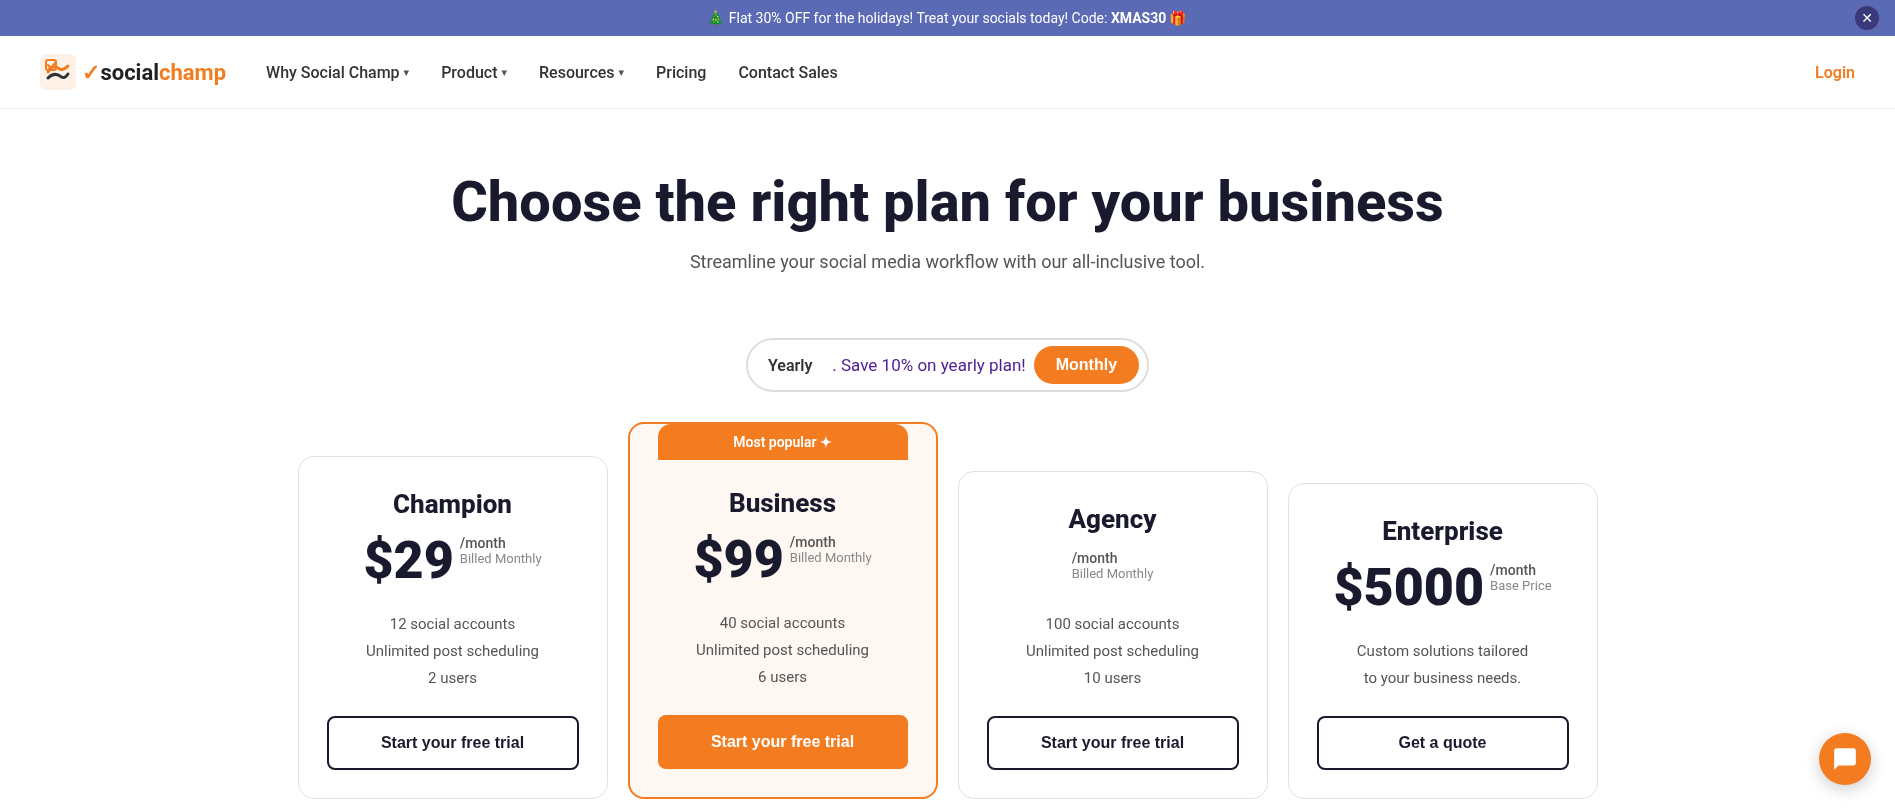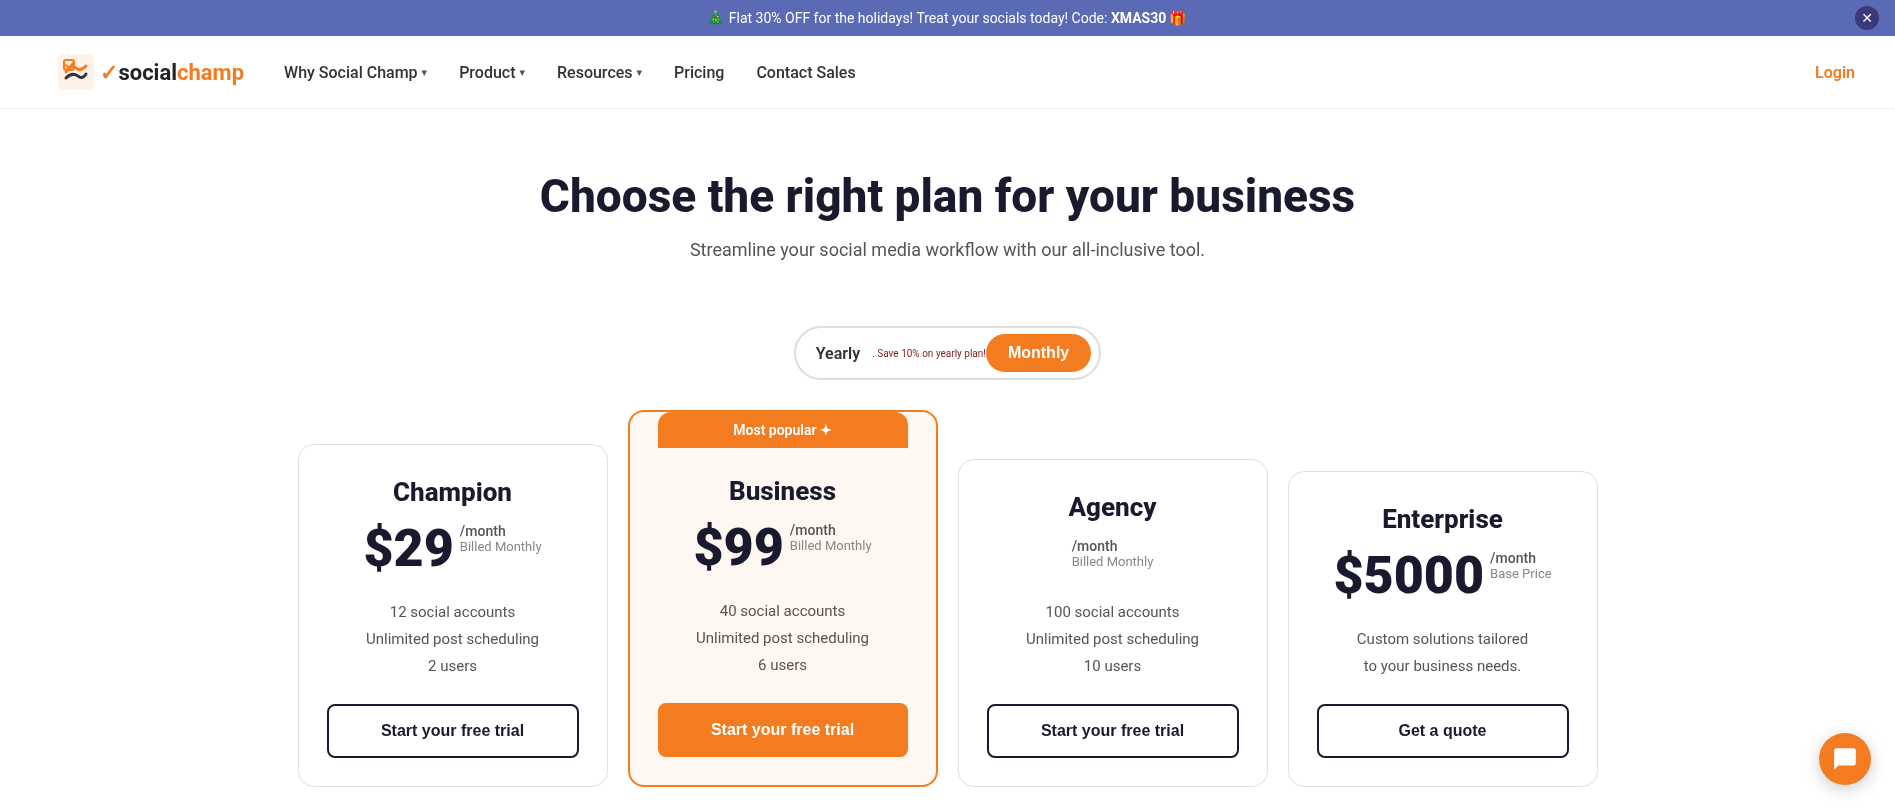--- a/index.html
+++ b/index.html
@@ -36,21 +36,20 @@
     .navbar {
       display: flex;
       align-items: center;
       padding: 18px 40px;
       border-bottom: 1px solid #f0f0f0;
     }
     .logo {
       display: flex;
       align-items: center;
       margin-right: 40px;
-      margin-left: 18px;
     }
     .logo-icon {
       width: 36px;
       height: 36px;
       margin-right: 6px;
     }
     .logo-text {
       font-size: 22px;
       font-weight: 700;
       color: #222;
@@ -83,21 +82,21 @@
       font-weight: 600;
       cursor: pointer;
     }
 
     
     .hero {
       text-align: center;
       padding: 60px 20px 30px;
     }
     .hero h1 {
-      font-size: 46px;
+      font-size: 56px;
       font-weight: 800;
       color: #1a1a2e;
       margin-bottom: 16px;
     }
     .hero p {
       font-size: 18px;
       color: #555;
     }
 
     
@@ -106,30 +105,31 @@
       justify-content: center;
       margin: 36px 0 30px;
     }
     .toggle-container {
       display: flex;
       align-items: center;
       border: 2px solid #ddd;
       border-radius: 50px;
       padding: 6px 8px;
       background: #fff;
+      gap: 8px;
     }
     .toggle-yearly {
       font-size: 16px;
       font-weight: 600;
       color: #333;
       padding: 6px 12px;
     }
     .toggle-save {
-      font-size: 10px;
-      color: #7f1d1d;
+      font-size: 17px;
+      color: #4c1d95;
     }
     .toggle-monthly {
       background: #f47c20;
       color: #fff;
       border: none;
       border-radius: 50px;
       padding: 10px 22px;
       font-size: 16px;
       font-weight: 600;
       cursor: pointer;

